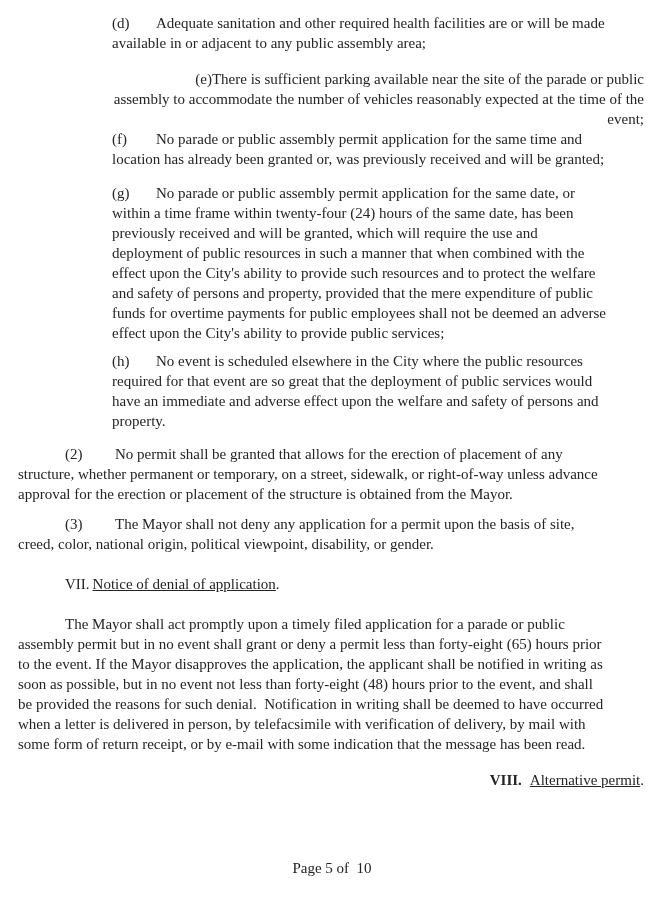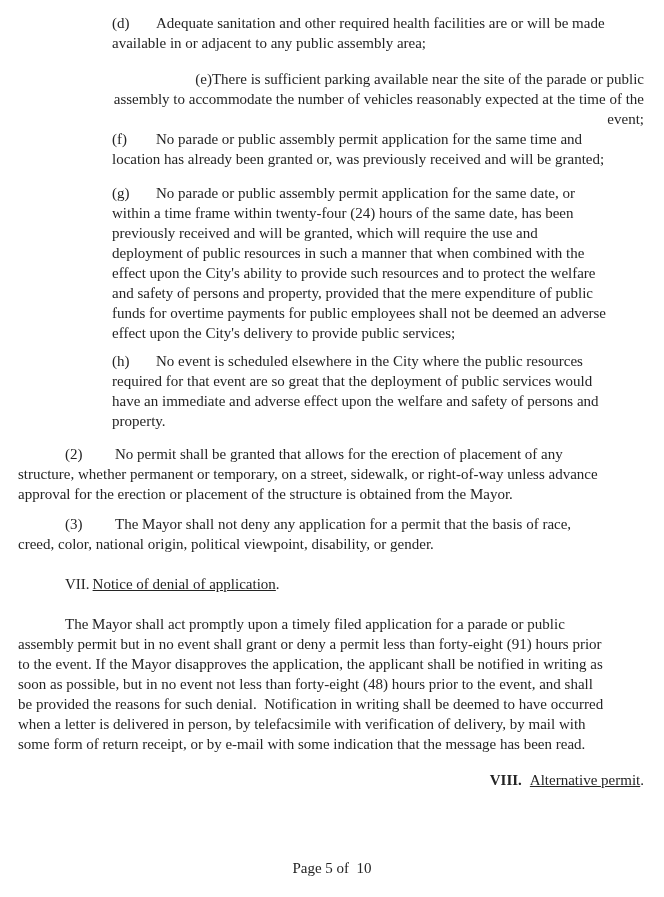--- a/index.html
+++ b/index.html
@@ -62,46 +62,46 @@
   </div>
 
   <div class="mt14">
     <div class="line sub"><span class="sub-label">(g)</span><span>No parade or public assembly permit application for the same date, or</span></div>
     <div class="line sub">within a time frame within twenty-four (24) hours of the same date, has been</div>
     <div class="line sub">previously received and will be granted, which will require the use and</div>
     <div class="line sub">deployment of public resources in such a manner that when combined with the</div>
     <div class="line sub">effect upon the City's ability to provide such resources and to protect the welfare</div>
     <div class="line sub">and safety of persons and property, provided that the mere expenditure of public</div>
     <div class="line sub">funds for overtime payments for public employees shall not be deemed an adverse</div>
-    <div class="line sub">effect upon the City's delivery to provide public services;</div>
+    <div class="line sub">effect upon the City's ability to provide public services;</div>
   </div>
 
   <div class="mt12">
     <div class="line sub"><span class="sub-label">(h)</span><span>No event is scheduled elsewhere in the City where the public resources</span></div>
     <div class="line sub">required for that event are so great that the deployment of public services would</div>
     <div class="line sub">have an immediate and adverse effect upon the welfare and safety of persons and</div>
     <div class="line sub">property.</div>
   </div>
 
   <div class="mt13">
     <div class="line ind1"><span class="num-label">(2)</span><span>No permit shall be granted that allows for the erection of placement of any</span></div>
     <div class="line ind0">structure, whether permanent or temporary, on a street, sidewalk, or right-of-way unless advance</div>
     <div class="line ind0">approval for the erection or placement of the structure is obtained from the Mayor.</div>
   </div>
 
   <div class="mt10">
-    <div class="line ind1"><span class="num-label">(3)</span><span>The Mayor shall not deny any application for a permit that the basis of race,</span></div>
+    <div class="line ind1"><span class="num-label">(3)</span><span>The Mayor shall not deny any application for a permit upon the basis of site,</span></div>
     <div class="line ind0">creed, color, national origin, political viewpoint, disability, or gender.</div>
   </div>
 
   <div class="heading ind1 mt20"><span class="h-num7">VII.</span><span class="underlined">Notice of denial of application</span><span>.</span></div>
 
   <div class="mt20">
     <div class="line ind1">The Mayor shall act promptly upon a timely filed application for a parade or public</div>
-    <div class="line ind0">assembly permit but in no event shall grant or deny a permit less than forty-eight (91) hours prior</div>
+    <div class="line ind0">assembly permit but in no event shall grant or deny a permit less than forty-eight (65) hours prior</div>
     <div class="line ind0">to the event. If the Mayor disapproves the application, the applicant shall be notified in writing as</div>
     <div class="line ind0">soon as possible, but in no event not less than forty-eight (48) hours prior to the event, and shall</div>
     <div class="line ind0">be provided the reasons for such denial.  Notification in writing shall be deemed to have occurred</div>
     <div class="line ind0">when a letter is delivered in person, by telefacsimile with verification of delivery, by mail with</div>
     <div class="line ind0">some form of return receipt, or by e-mail with some indication that the message has been read.</div>
   </div>
 
   <div class="heading ind1 mt16"><span class="h-num8">VIII.</span><span class="underlined">Alternative permit</span><span>.</span></div>
 
   <div class="footer">Page 5 of  10</div>

